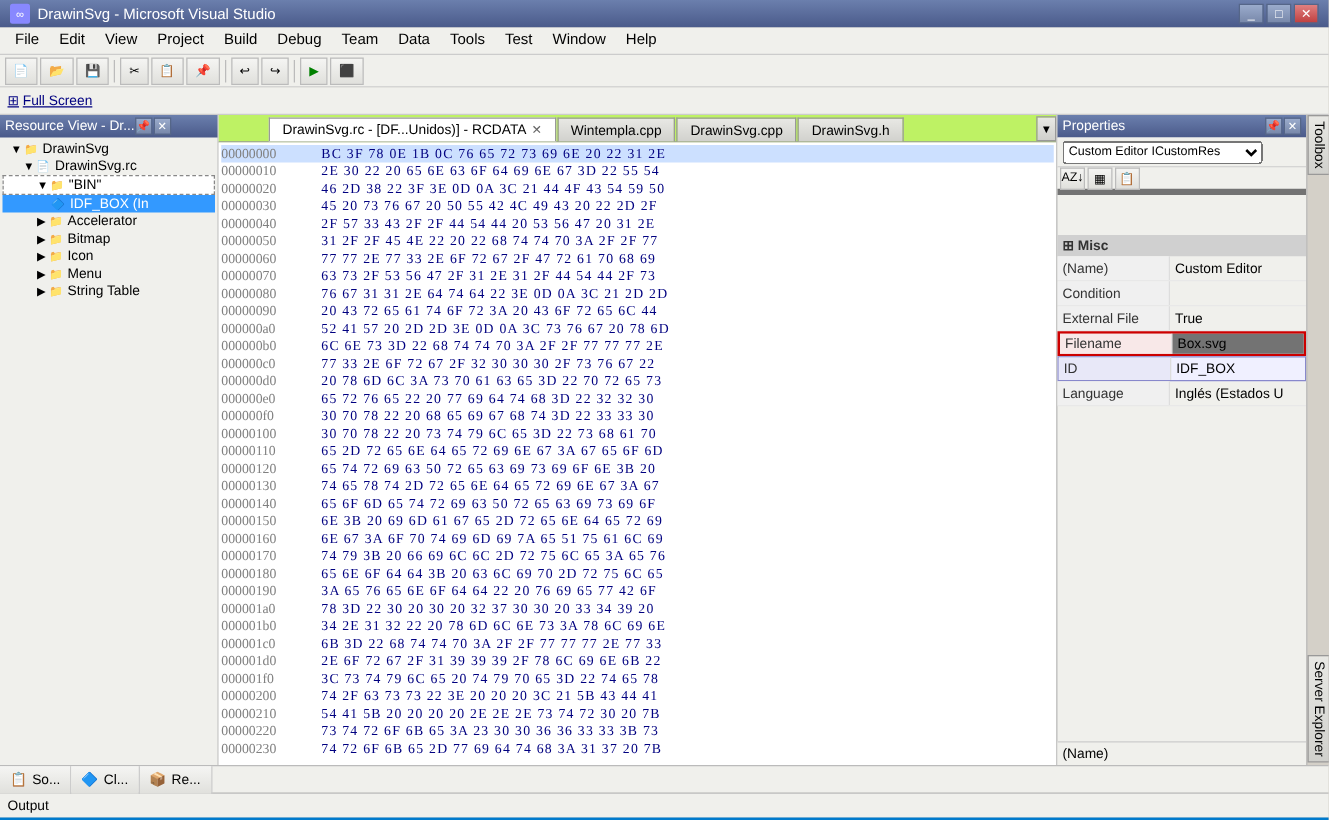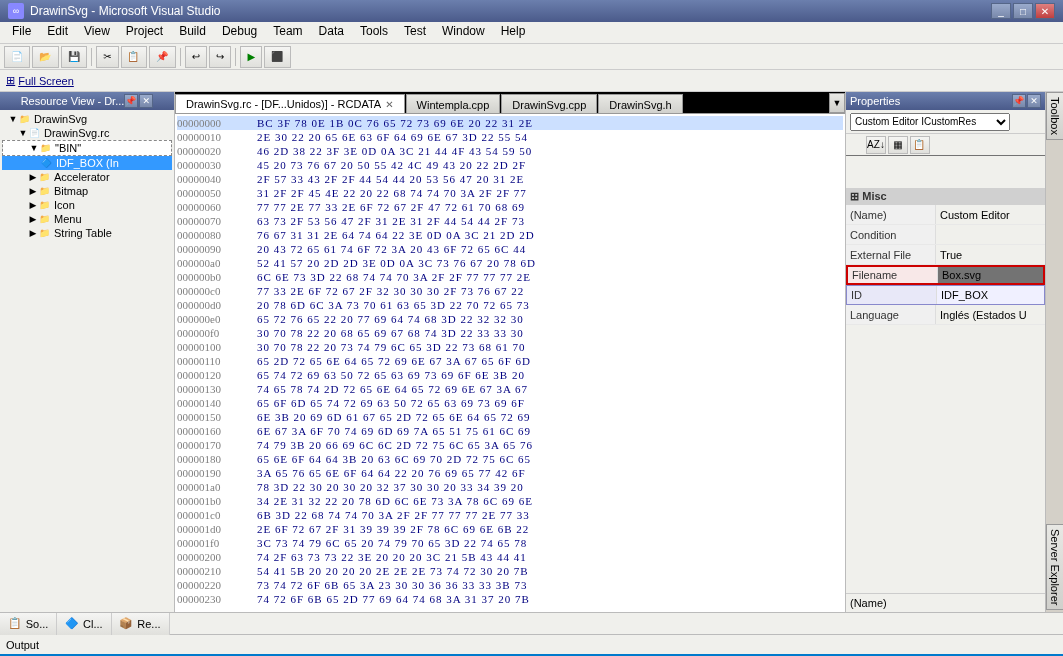--- a/index.html
+++ b/index.html
@@ -20,21 +20,21 @@
     .toolbar { background: #f0f0ec; border-bottom: 1px solid #ccc; height: 26px; display: flex; align-items: center; padding: 0 4px; gap: 2px; }
     .toolbar-btn { height: 22px; padding: 0 6px; background: linear-gradient(to bottom, #f5f5f3, #e0e0dc); border: 1px solid #bbb; display: flex; align-items: center; justify-content: center; cursor: pointer; font-size: 10px; }
     .toolbar-separator { width: 1px; height: 18px; background: #bbb; margin: 0 2px; }
 
     
     .fullscreen-row { background: #f0f0ec; border-bottom: 1px solid #ccc; height: 22px; display: flex; align-items: center; padding: 0 6px; }
     .fullscreen-btn { font-size: 11px; color: #000080; text-decoration: underline; cursor: pointer; display: flex; align-items: center; gap: 3px; }
 
     
     .left-panel { width: 175px; background: #f0f0ec; border-right: 1px solid #bbb; display: flex; flex-direction: column; }
-    .panel-header { background: linear-gradient(to bottom, #6b7fad, #4a5a8a); color: white; height: 18px; display: flex; align-items: center; padding: 0 4px; font-size: 11px; justify-content: center; }
+    .panel-header { background: linear-gradient(to bottom, #6b7fad, #4a5a8a); color: white; height: 18px; display: flex; align-items: center; padding: 0 4px; font-size: 11px; justify-content: flex-start; }
     .panel-header-btns { display: flex; gap: 1px; }
     .panel-header-btn { width: 14px; height: 14px; background: linear-gradient(to bottom, #9aabcc, #7888aa); border: 1px solid #556688; font-size: 9px; display: flex; align-items: center; justify-content: center; color: white; cursor: pointer; }
 
     
     .tree { flex: 1; overflow: auto; padding: 2px; }
     .tree-item { display: flex; align-items: center; padding: 1px 2px; cursor: pointer; white-space: nowrap; font-size: 11px; }
     .tree-item.selected { background: #3399ff; color: white; }
     .tree-item.selected .tree-label { color: white; }
     .tree-indent { display: inline-block; }
     .tree-toggle { width: 10px; height: 10px; display: inline-flex; align-items: center; justify-content: center; font-size: 9px; cursor: pointer; }
@@ -42,21 +42,21 @@
     .tree-label { font-size: 11px; }
     .folder-icon { color: #d4a500; }
 
     
     .tree-item.highlighted { border: 1px dashed #888; background: #fff; }
 
     
     .center-panel { flex: 1; display: flex; flex-direction: column; background: #fff; }
 
     
-    .tab-bar { height: 22px; background: #000000; display: flex; align-items: flex-end; border-bottom: 1px solid #999; overflow: hidden; }
+    .tab-bar { height: 22px; background: #bef264; display: flex; align-items: flex-end; border-bottom: 1px solid #999; overflow: hidden; padding-left: 40px; }
     .tab { height: 20px; padding: 0 10px; background: linear-gradient(to bottom, #e8e8e4, #d0d0cc); border: 1px solid #999; border-bottom: none; cursor: pointer; display: flex; align-items: center; font-size: 11px; white-space: nowrap; gap: 4px; margin-right: 1px; position: relative; top: 1px; }
     .tab.active { background: #fff; border-bottom: 1px solid #fff; z-index: 1; }
     .tab-close { font-size: 10px; cursor: pointer; color: #666; }
     .tab-dropdown { width: 16px; height: 20px; background: linear-gradient(to bottom, #e8e8e4, #d0d0cc); border: 1px solid #999; display: flex; align-items: center; justify-content: center; cursor: pointer; margin-left: auto; font-size: 9px; }
 
     
     .hex-content { flex: 1; overflow: auto; background: #fff; font-family: Liberation Serif, serif; font-size: 11px; padding: 2px; }
     .hex-row { display: flex; height: 14px; line-height: 14px; }
     .hex-addr { color: #808080; width: 80px; min-width: 80px; }
     .hex-bytes { flex: 1; color: #000080; letter-spacing: 1px; }
@@ -405,21 +405,21 @@
           <div class="panel-header-btn">✕</div>
         </div>
       </div>
 
       <div class="props-toolbar">
         <select style="font-size:10px;height:18px;width:160px;">
           <option>Custom Editor  ICustomRes</option>
         </select>
       </div>
 
-      <div style="background:#f0f0ec;border-bottom:1px solid #737373;height:22px;display:flex;align-items:center;padding:0 20px;gap:2px;">
+      <div style="background:#f0f0ec;border-bottom:5px solid #737373;height:22px;display:flex;align-items:center;padding:0 2px;gap:2px;">
         <div class="props-toolbar-btn">AZ↓</div>
         <div class="props-toolbar-btn">▦</div>
         <div class="props-toolbar-btn">📋</div>
       </div>
 
       <div class="props-section">
         <div class="props-section-header">⊞ Misc</div>
 
         <div class="props-row">
           <div class="props-label">(Name)</div>

